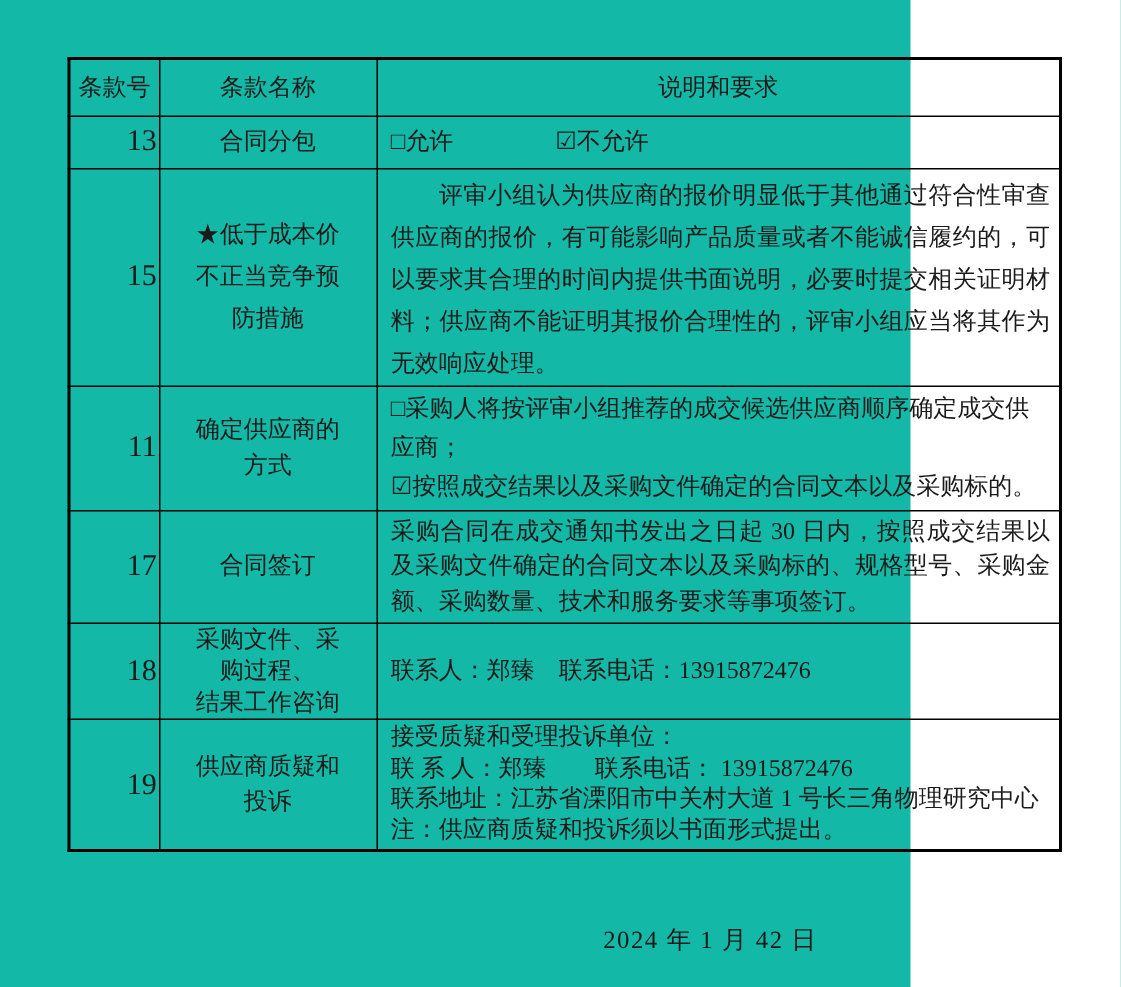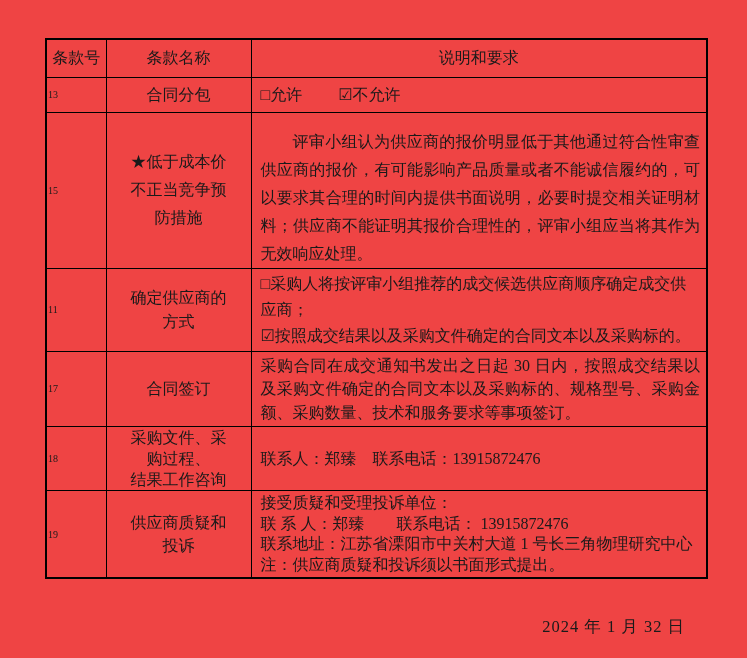--- a/index.html
+++ b/index.html
@@ -1,59 +1,59 @@
 <!DOCTYPE html>
 <html><head>
 <meta charset="utf-8">
 <style>
   html,body { margin:0; padding:0; background:#ffffff; }
   body {
     width:747px; height:658px; overflow:hidden;
     font-family:"Liberation Serif","DejaVu Serif",serif;
     color:#1a1a1a;
   }
-  .page { position:relative; width:747px; height:658px; background:#ef4444; }
+  .page { position:relative; width:607px; height:658px; background:#14b8a6; }
 
   table.clauses {
     position:absolute; left:45px; top:38px; width:661px;
     border-collapse:collapse; table-layout:fixed;
     border:2.5px solid #000;
     font-size:16px;
   }
   td {
     border-top:1.5px solid #000; border-bottom:1.5px solid #000;
     border-left:1px solid #000; border-right:1px solid #000;
     vertical-align:middle; overflow:hidden;
   }
-  .cno   { text-align:left; font-size:10px; }
+  .cno   { text-align:right; font-size:20px; }
   .cname { text-align:center; line-height:1.45; padding:0 20px; }
   .cdesc { text-align:left; padding:2px 6px 2px 9px; line-height:1.45; }
   .chead { text-align:center; font-size:16px; }
 
   .rhead { height:38px; }
   .r13 { height:35px; }
   .r14 { height:35px; }
   .r15 { height:114px; }
   .r16 { height:52px; }
   .r17 { height:71px; }
   .r18 { height:43px; }
   .r19 { height:82px; }
   .r20 { height:24px; }
 
   .r15 .cname { line-height:28px; }
-  .r15 .cdesc { text-align:justify; text-indent:2em; line-height:28px; padding-top:15px; padding-bottom:0; }
+  .r15 .cdesc { text-align:justify; text-indent:2em; line-height:28px; padding-top:4px; padding-bottom:0; }
   .r16 .cdesc { line-height:26px; }
   .r17 .cdesc { text-align:justify; line-height:23.5px; }
   .r18 .cname { line-height:21px; }
   .r19 .cdesc { line-height:20.5px; }
   .r20 .cdesc { line-height:20px; }
 
   .pre { white-space:pre-line; }
 
-  .optgap { margin-right:36px; }
+  .optgap { margin-right:68px; }
 
   .doc-date {
     position:absolute; top:616px; right:62px;
     font-size:16.5px; letter-spacing:1px;
   }
 </style>
 </head>
 <body>
 
 <div class="page">
@@ -113,15 +113,15 @@
       <td class="cname">供应商质疑和投诉</td>
       <td class="cdesc pre">接受质疑和受理投诉单位：
 联 系 人：郑臻　　联系电话： 13915872476
 联系地址：江苏省溧阳市中关村大道 1 号长三角物理研究中心
 注：供应商质疑和投诉须以书面形式提出。</td>
     </tr>
 
   </tbody>
     </table>
 
-  <div class="doc-date">2024 年 1 月 32 日</div>
+  <div class="doc-date">2024 年 1 月 42 日</div>
 
 </div>
 
 </body></html>

